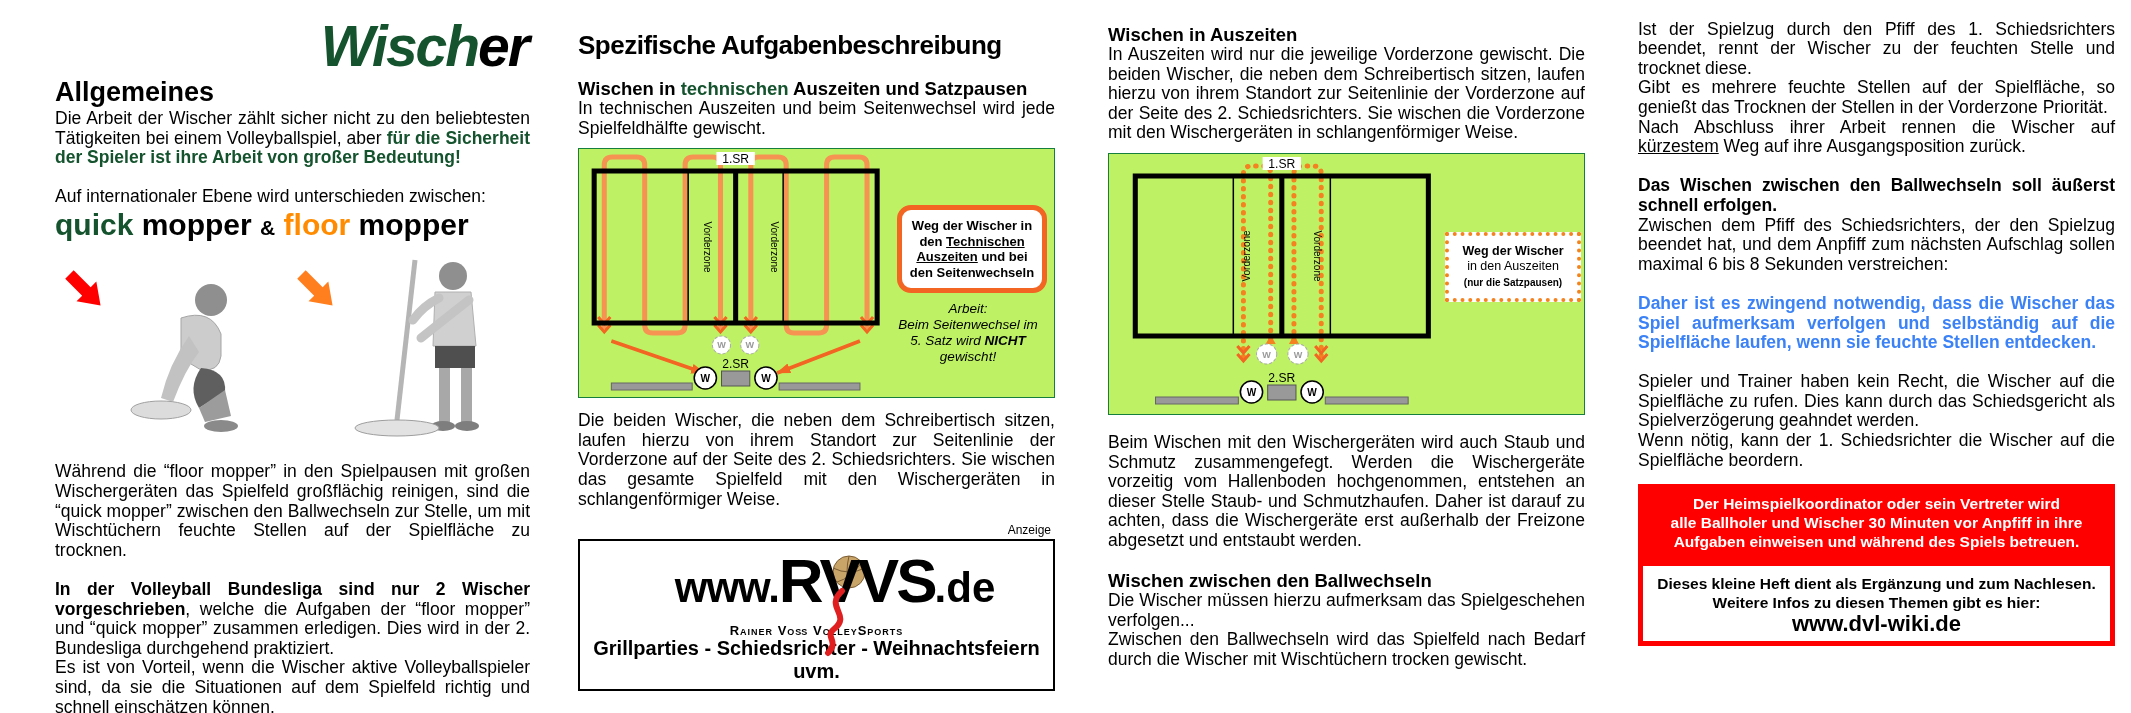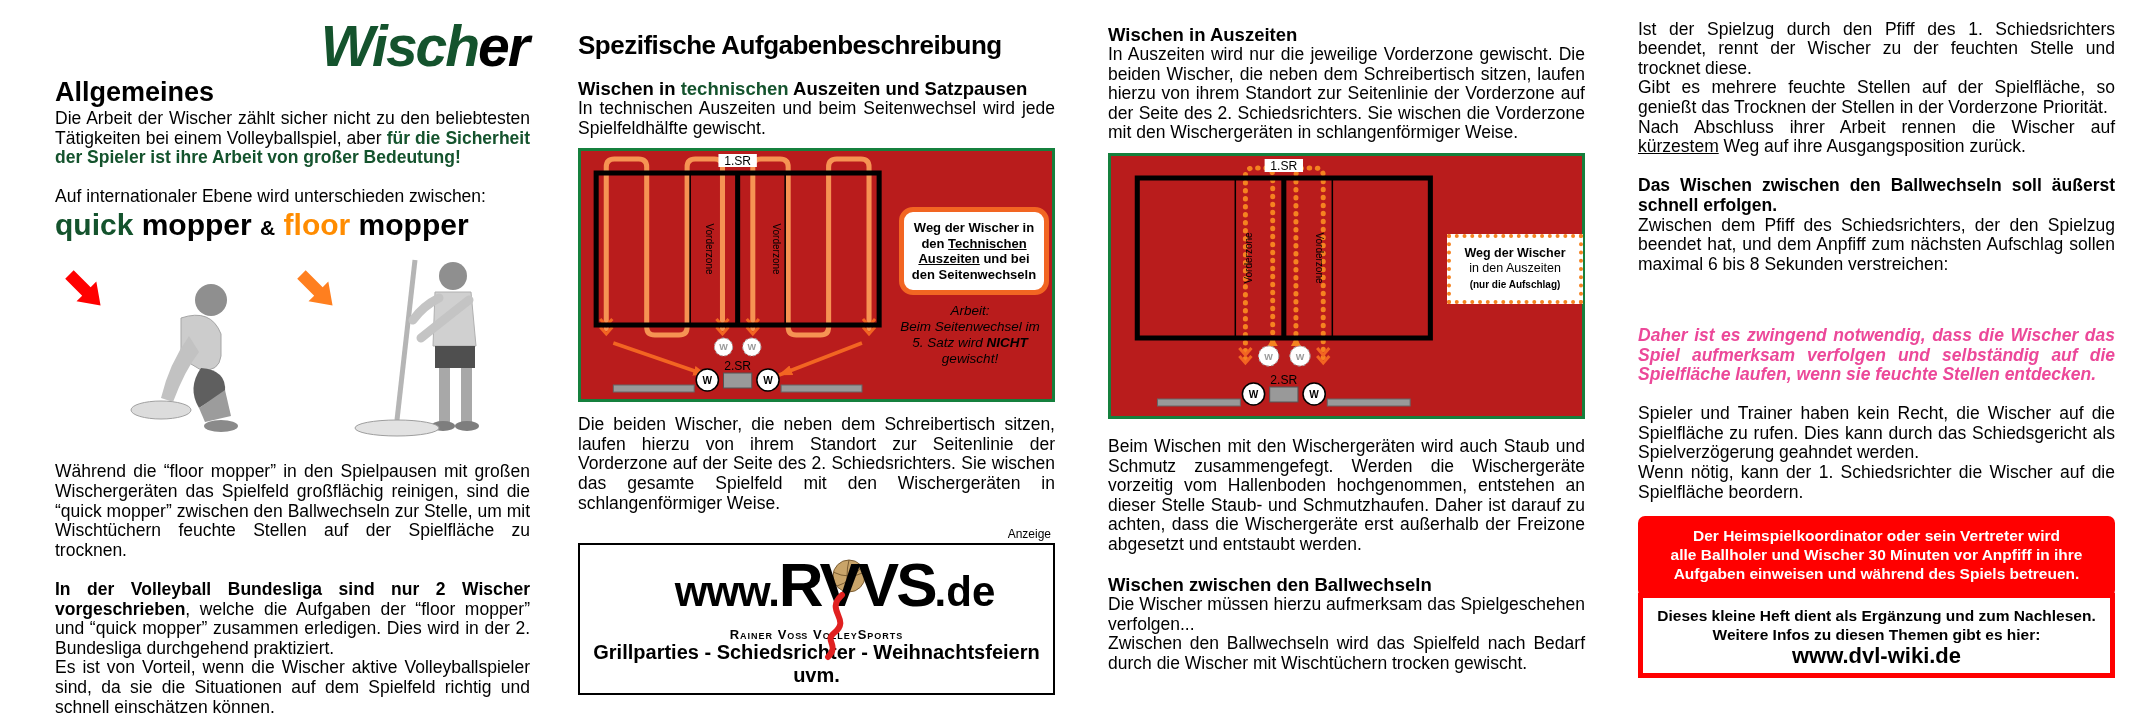--- a/index.html
+++ b/index.html
@@ -25,21 +25,21 @@
   .h-allgemeines{font-size:27px;font-weight:bold;margin:2px 0 2px 0;line-height:29px;}
   .levels-line{margin-top:19px;}
   .mopper-line{font-size:30px;font-weight:bold;line-height:33px;margin-top:2px;white-space:nowrap;}
   .mopper-line .amp{font-size:21px;}
   .photo-area{position:relative;height:200px;margin-top:6px;}
   .arrow-icon{position:absolute;}
 
   
   .h-spezifisch{font-size:26px;font-weight:bold;letter-spacing:-0.5px;margin:30px 0 0 0;line-height:30px;}
   .h-sub{font-size:18.5px;font-weight:bold;margin:18px 0 0 0;line-height:21px;}
-  .diagram{position:relative;border:3px solid #15803d;background:#b91c1c;}
+  .diagram{position:relative;border:1px solid #15803d;background:#bef264;}
   #diagram1{height:248px;margin-top:10px;}
   #diagram2{height:260px;margin-top:10px;}
   .note-box{position:absolute;text-align:center;font-weight:bold;font-size:13px;line-height:15.5px;
     background:#fff;padding:8px 4px;}
   .note-solid{border:5px solid #f26522;border-radius:14px;left:318px;top:56px;width:132px;}
   .note-dotted{border:4px dotted #f58220;left:336px;top:78px;width:120px;font-size:12.5px;}
   .note-dotted .nd2{font-weight:bold;}
   .note-dotted .nd3{font-size:10px;font-weight:bold;}
   .hinweis{position:absolute;left:318px;top:152px;width:142px;text-align:center;
     font-style:italic;font-size:13.5px;line-height:16px;}
@@ -50,23 +50,23 @@
   .ad-www{font-size:42px;font-weight:bold;letter-spacing:-1px;margin-left:37px;}
   .ad-rvvs{font-size:62px;font-weight:bold;letter-spacing:-3px;}
   .ad-de{font-size:42px;font-weight:bold;}
   .ad-ball{position:absolute;left:250px;top:2px;z-index:0;}
   .ad-sub{position:relative;z-index:1;font-size:13px;font-weight:bold;font-variant:small-caps;
     letter-spacing:1px;margin-top:-4px;}
   .ad-swoosh{position:absolute;left:232px;top:46px;z-index:2;}
   .ad-tagline{position:absolute;bottom:6px;width:100%;font-size:20px;font-weight:bold;}
 
   
-  .red-italic{color:#ec4899;font-weight:bold;font-style:italic;margin-top:32px;}
+  .red-italic{color:#3b82f6;font-weight:bold;}
   .red-box{background:#ff0000;color:#fff;font-weight:bold;font-size:15.5px;line-height:19px;
-    text-align:center;padding:10px 6px 14px 6px;margin-top:14px;border-radius:7px;}
+    text-align:center;padding:10px 6px 14px 6px;margin-top:14px;}
   .info-box{border:5px solid #ff0000;background:#fff;text-align:center;font-weight:bold;
     font-size:15.5px;line-height:19px;padding:8px 4px;margin-top:-4px;position:relative;}
   .info-link{font-size:22px;font-weight:bold;margin-top:2px;display:block;color:#000;text-decoration:none;}
 
   .spacer{height:19.6px;}
   svg text{font-family:"Liberation Sans", sans-serif;}
 </style>
 </head>
 <body>
 
@@ -236,21 +236,21 @@
         <circle cx="201" cy="238" r="11" fill="#fff" stroke="#000" stroke-width="1.5"></circle>
         <text x="141" y="242" font-size="10" font-weight="bold" text-anchor="middle">W</text>
         <text x="201" y="242" font-size="10" font-weight="bold" text-anchor="middle">W</text>
       </g>
       <rect x="46" y="243" width="82" height="7" fill="#999999" stroke="#666"></rect>
       <rect x="214" y="243" width="82" height="7" fill="#999999" stroke="#666"></rect>
     </svg>
     <div class="note-box note-dotted">
       <span style="display:block;">Weg der Wischer</span>
       <span class="nd2" style="display:block;font-weight:normal;">in den Auszeiten</span>
-      <span class="nd3" style="display:block;">(nur die Aufschlag)</span>
+      <span class="nd3" style="display:block;">(nur die Satzpausen)</span>
     </div>
   </div>
 
   <p class="body-text" style="margin-top:18px;">Beim Wischen mit den Wischergeräten wird auch Staub und Schmutz zusammengefegt. Werden die Wischergeräte vorzeitig vom Hallenboden hochgenommen, entstehen an dieser Stelle Staub- und Schmutzhaufen. Daher ist darauf zu achten, dass die Wischergeräte erst außerhalb der Freizone abgesetzt und entstaubt werden.</p>
   <div class="spacer"></div>
   <div class="h-sub" style="margin-top:0;">Wischen zwischen den Ballwechseln</div>
   <p class="body-text">Die Wischer müssen hierzu aufmerksam das Spielgeschehen verfolgen...</p>
   <p class="body-text">Zwischen den Ballwechseln wird das Spielfeld nach Bedarf durch die Wischer mit Wischtüchern trocken gewischt.</p>
 </div>
 

